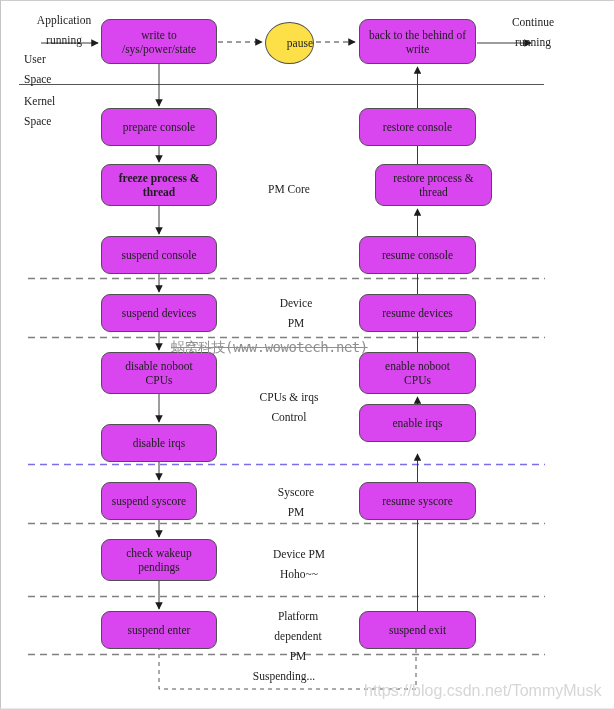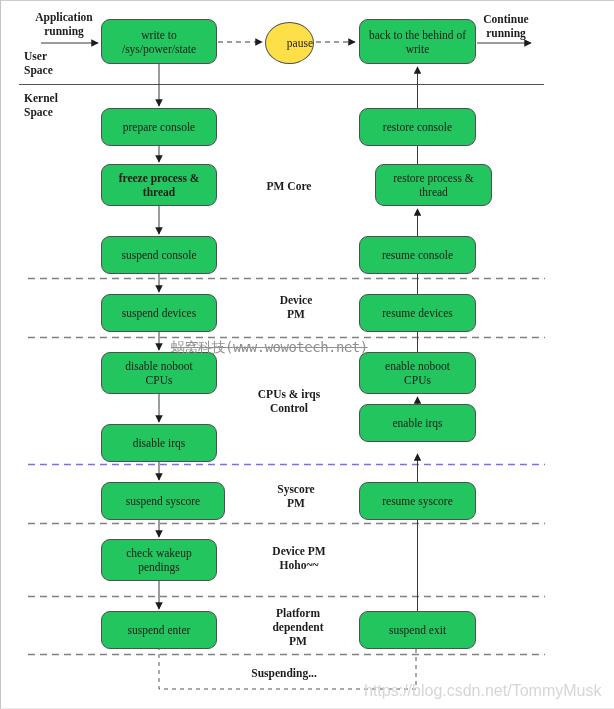--- a/index.html
+++ b/index.html
@@ -14,41 +14,40 @@
     font-family:"Liberation Serif","DejaVu Serif",serif;
     color:#1c1c1c;
     overflow:hidden;
   }
   svg.wires{position:absolute;left:0;top:0;width:614px;height:709px;}
   .node{
     position:absolute;
     box-sizing:border-box;
     border:1px solid #4f4f4f;
     border-radius:9px;
-    background:#22c55e;
+    background:#d946ef;
     display:flex;align-items:center;justify-content:center;
     text-align:center;
     font-size:11.5px;line-height:14px;
     white-space:pre-line;
     padding:18px 4px;
   }
   .ellipse{
     position:absolute;
     box-sizing:border-box;
     border:1px solid #4f4f4f;
     border-radius:50%;
     background:#fde047;
     display:flex;align-items:center;justify-content:flex-end;
     font-size:11.5px;
   }
   .lbl{
     position:absolute;
-    font-size:11.5px;line-height:14px;
+    font-size:11.5px;line-height:20px;
     white-space:pre-line;
-    font-weight:bold;
   }
   .lbl.center{text-align:center;}
   .wm-center{
     position:absolute;left:170px;top:338px;
     font-family:"DejaVu Sans Mono",monospace;
     font-size:14px;color:#8f8f8f;
     text-decoration:line-through;
     letter-spacing:-0.5px;
     white-space:nowrap;
   }
@@ -107,37 +106,37 @@
 
     <path d="M158,637 L158,688 L415,688 L415,641" fill="none" stroke="#555555" stroke-width="1" stroke-dasharray="4,4" marker-end="url(#arr)"></path>
   </svg>
 
   <div class="lbl center" style="left:28px;top:9px;width:70px;">Application
 running</div>
   <div class="lbl" style="left:23px;top:48px;width:48px;">User
 Space</div>
   <div class="lbl" style="left:23px;top:90px;width:50px;">Kernel
 Space</div>
-  <div class="lbl center" style="left:473px;top:11px;width:64px;">Continue
+  <div class="lbl center" style="left:500px;top:11px;width:64px;">Continue
 running</div>
 
   <div class="ellipse" style="left:264px;top:21px;width:49px;height:42px;">
     <span>pause</span>
   </div>
 
   <div class="node" style="left:100px;top:18px;width:116px;height:45px;">write to
 /sys/power/state</div>
   <div class="node" style="left:100px;top:107px;width:116px;height:28px;">prepare console</div>
   <div class="node" style="left:100px;top:163px;width:116px;height:42px;font-weight:bold;">freeze process &amp; thread</div>
   <div class="node" style="left:100px;top:235px;width:116px;height:28px;">suspend console</div>
   <div class="node" style="left:100px;top:293px;width:116px;height:28px;">suspend devices</div>
   <div class="node" style="left:100px;top:351px;width:116px;height:42px;">disable noboot
 CPUs</div>
   <div class="node" style="left:100px;top:423px;width:116px;height:27px;">disable irqs</div>
-  <div class="node" style="left:100px;top:481px;width:124px;height:27px;">suspend syscore</div>
+  <div class="node" style="left:100px;top:481px;width:96px;height:27px;">suspend syscore</div>
   <div class="node" style="left:100px;top:538px;width:116px;height:42px;">check wakeup pendings</div>
   <div class="node" style="left:100px;top:610px;width:116px;height:27px;">suspend enter</div>
 
   <div class="node" style="left:358px;top:18px;width:117px;height:45px;">back to the behind of
 write</div>
   <div class="node" style="left:358px;top:107px;width:117px;height:28px;">restore console</div>
   <div class="node" style="left:358px;top:163px;width:117px;height:42px;margin-left:16px;">restore process &amp; thread</div>
   <div class="node" style="left:358px;top:235px;width:117px;height:28px;">resume console</div>
   <div class="node" style="left:358px;top:293px;width:117px;height:28px;">resume devices</div>
   <div class="node" style="left:358px;top:351px;width:117px;height:42px;">enable noboot

